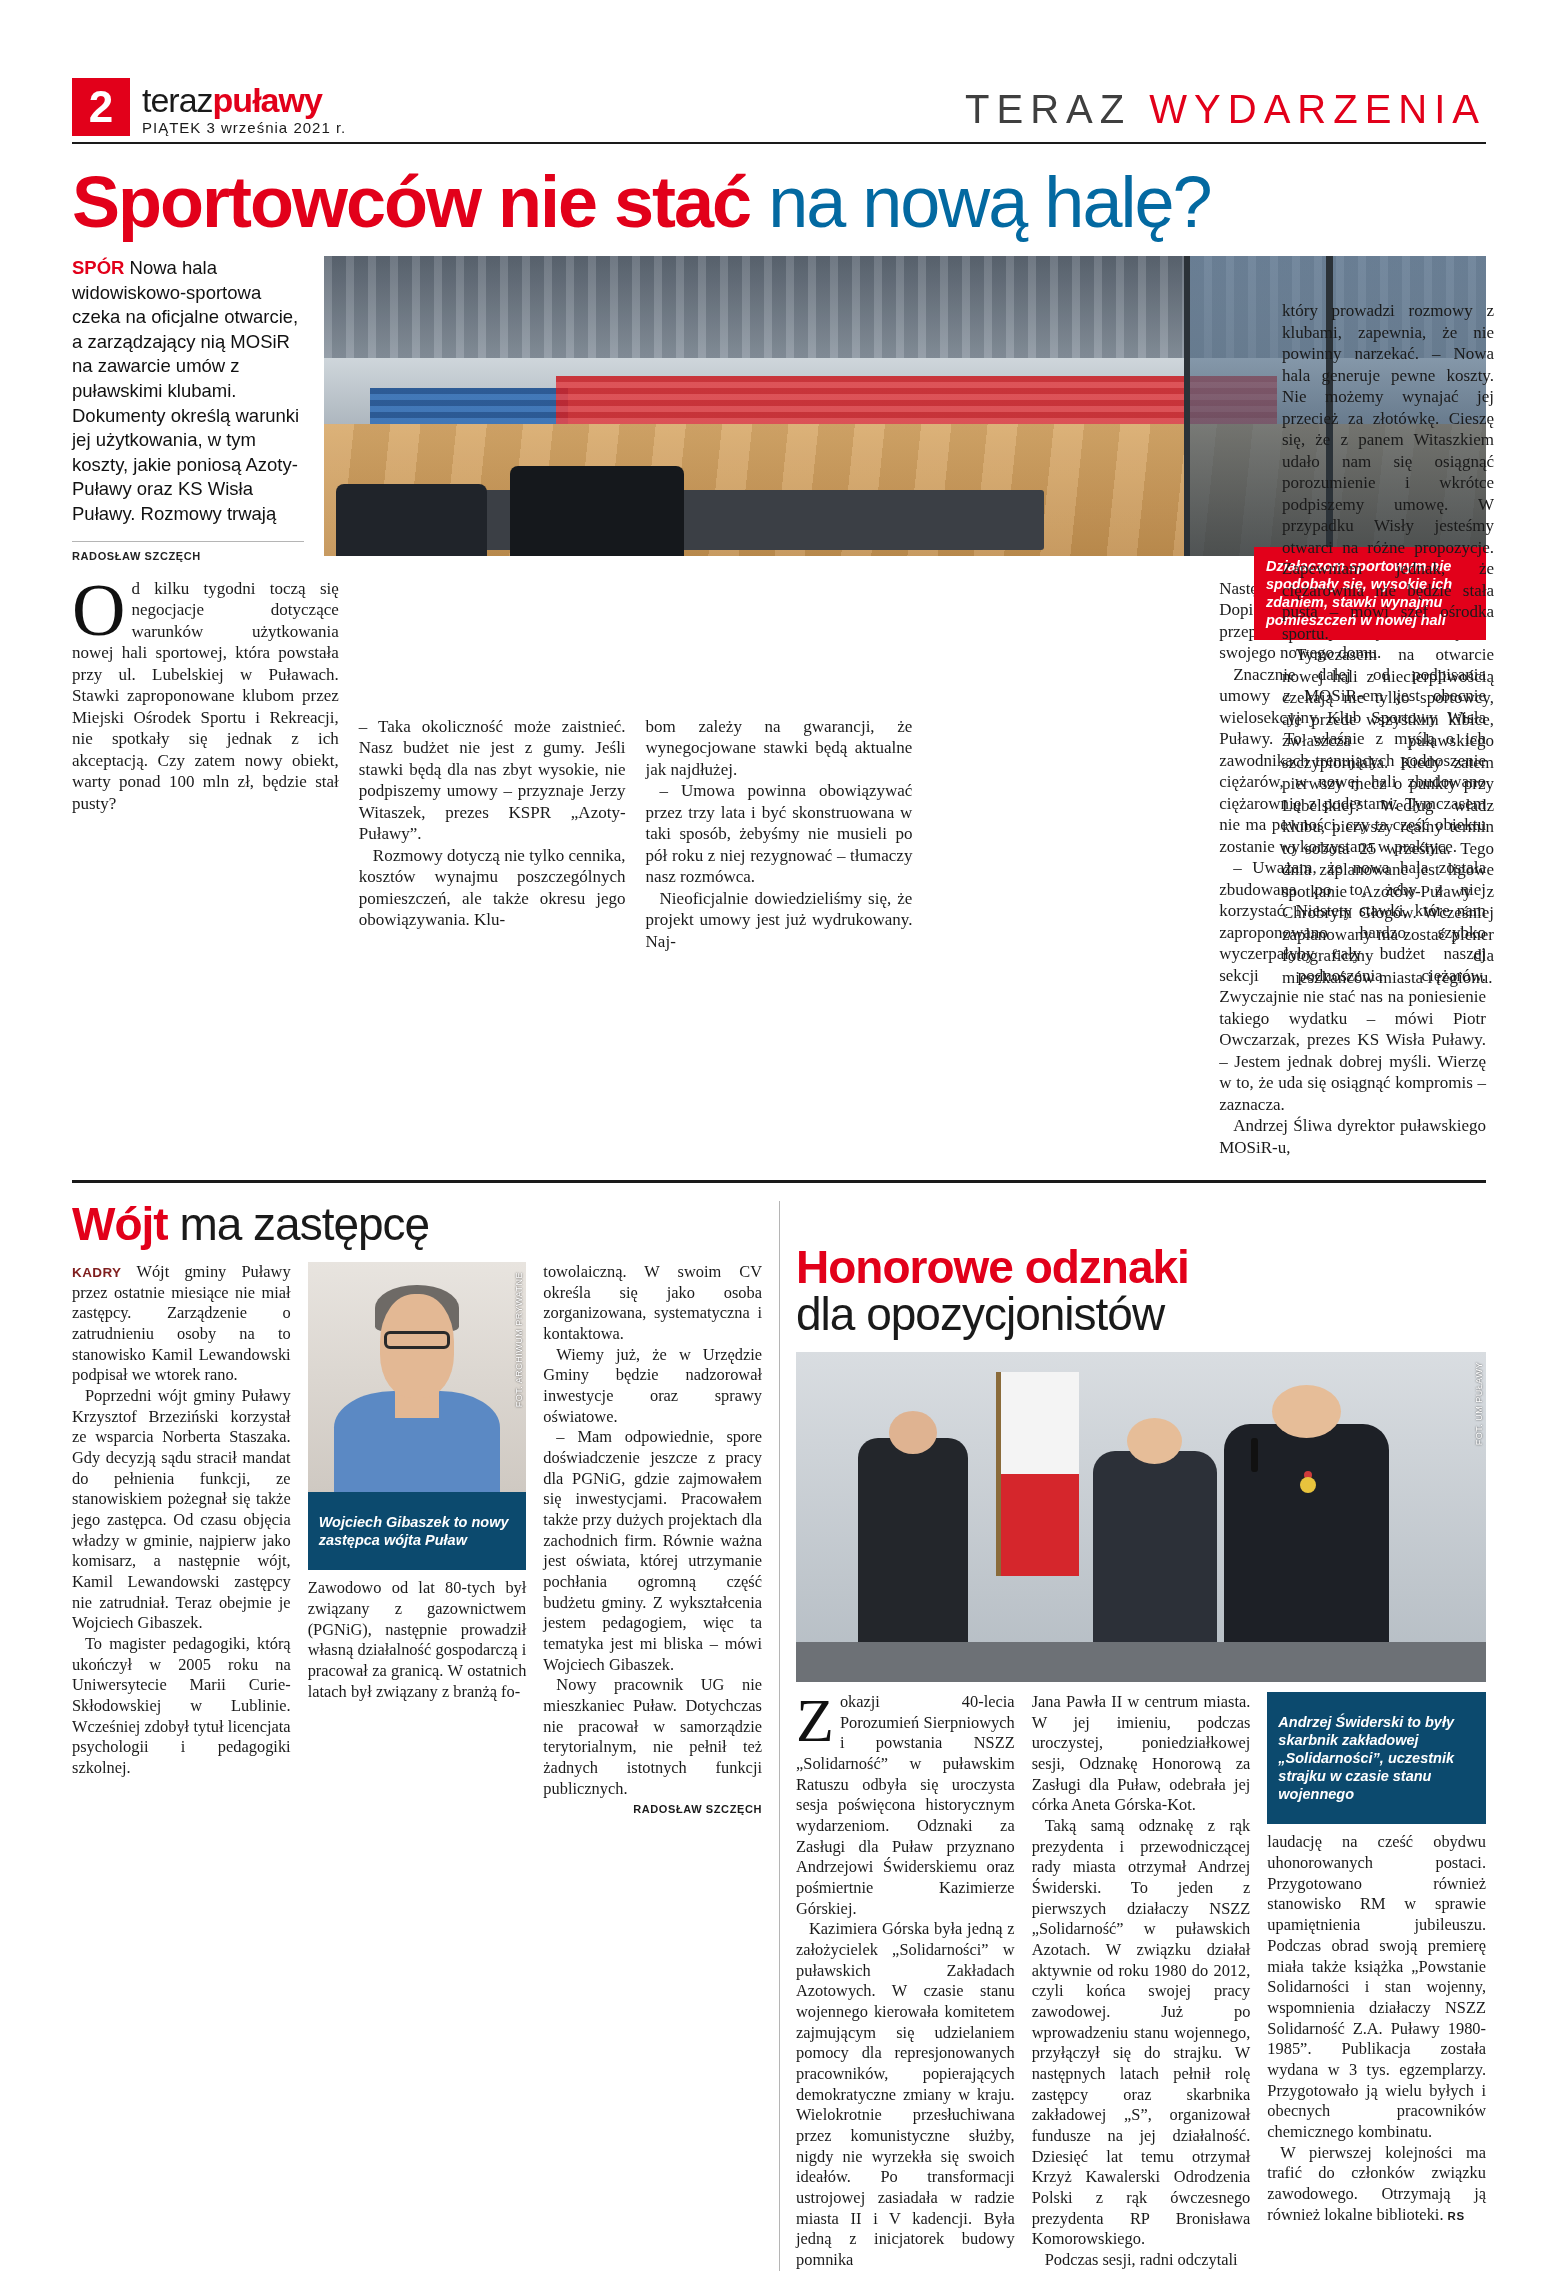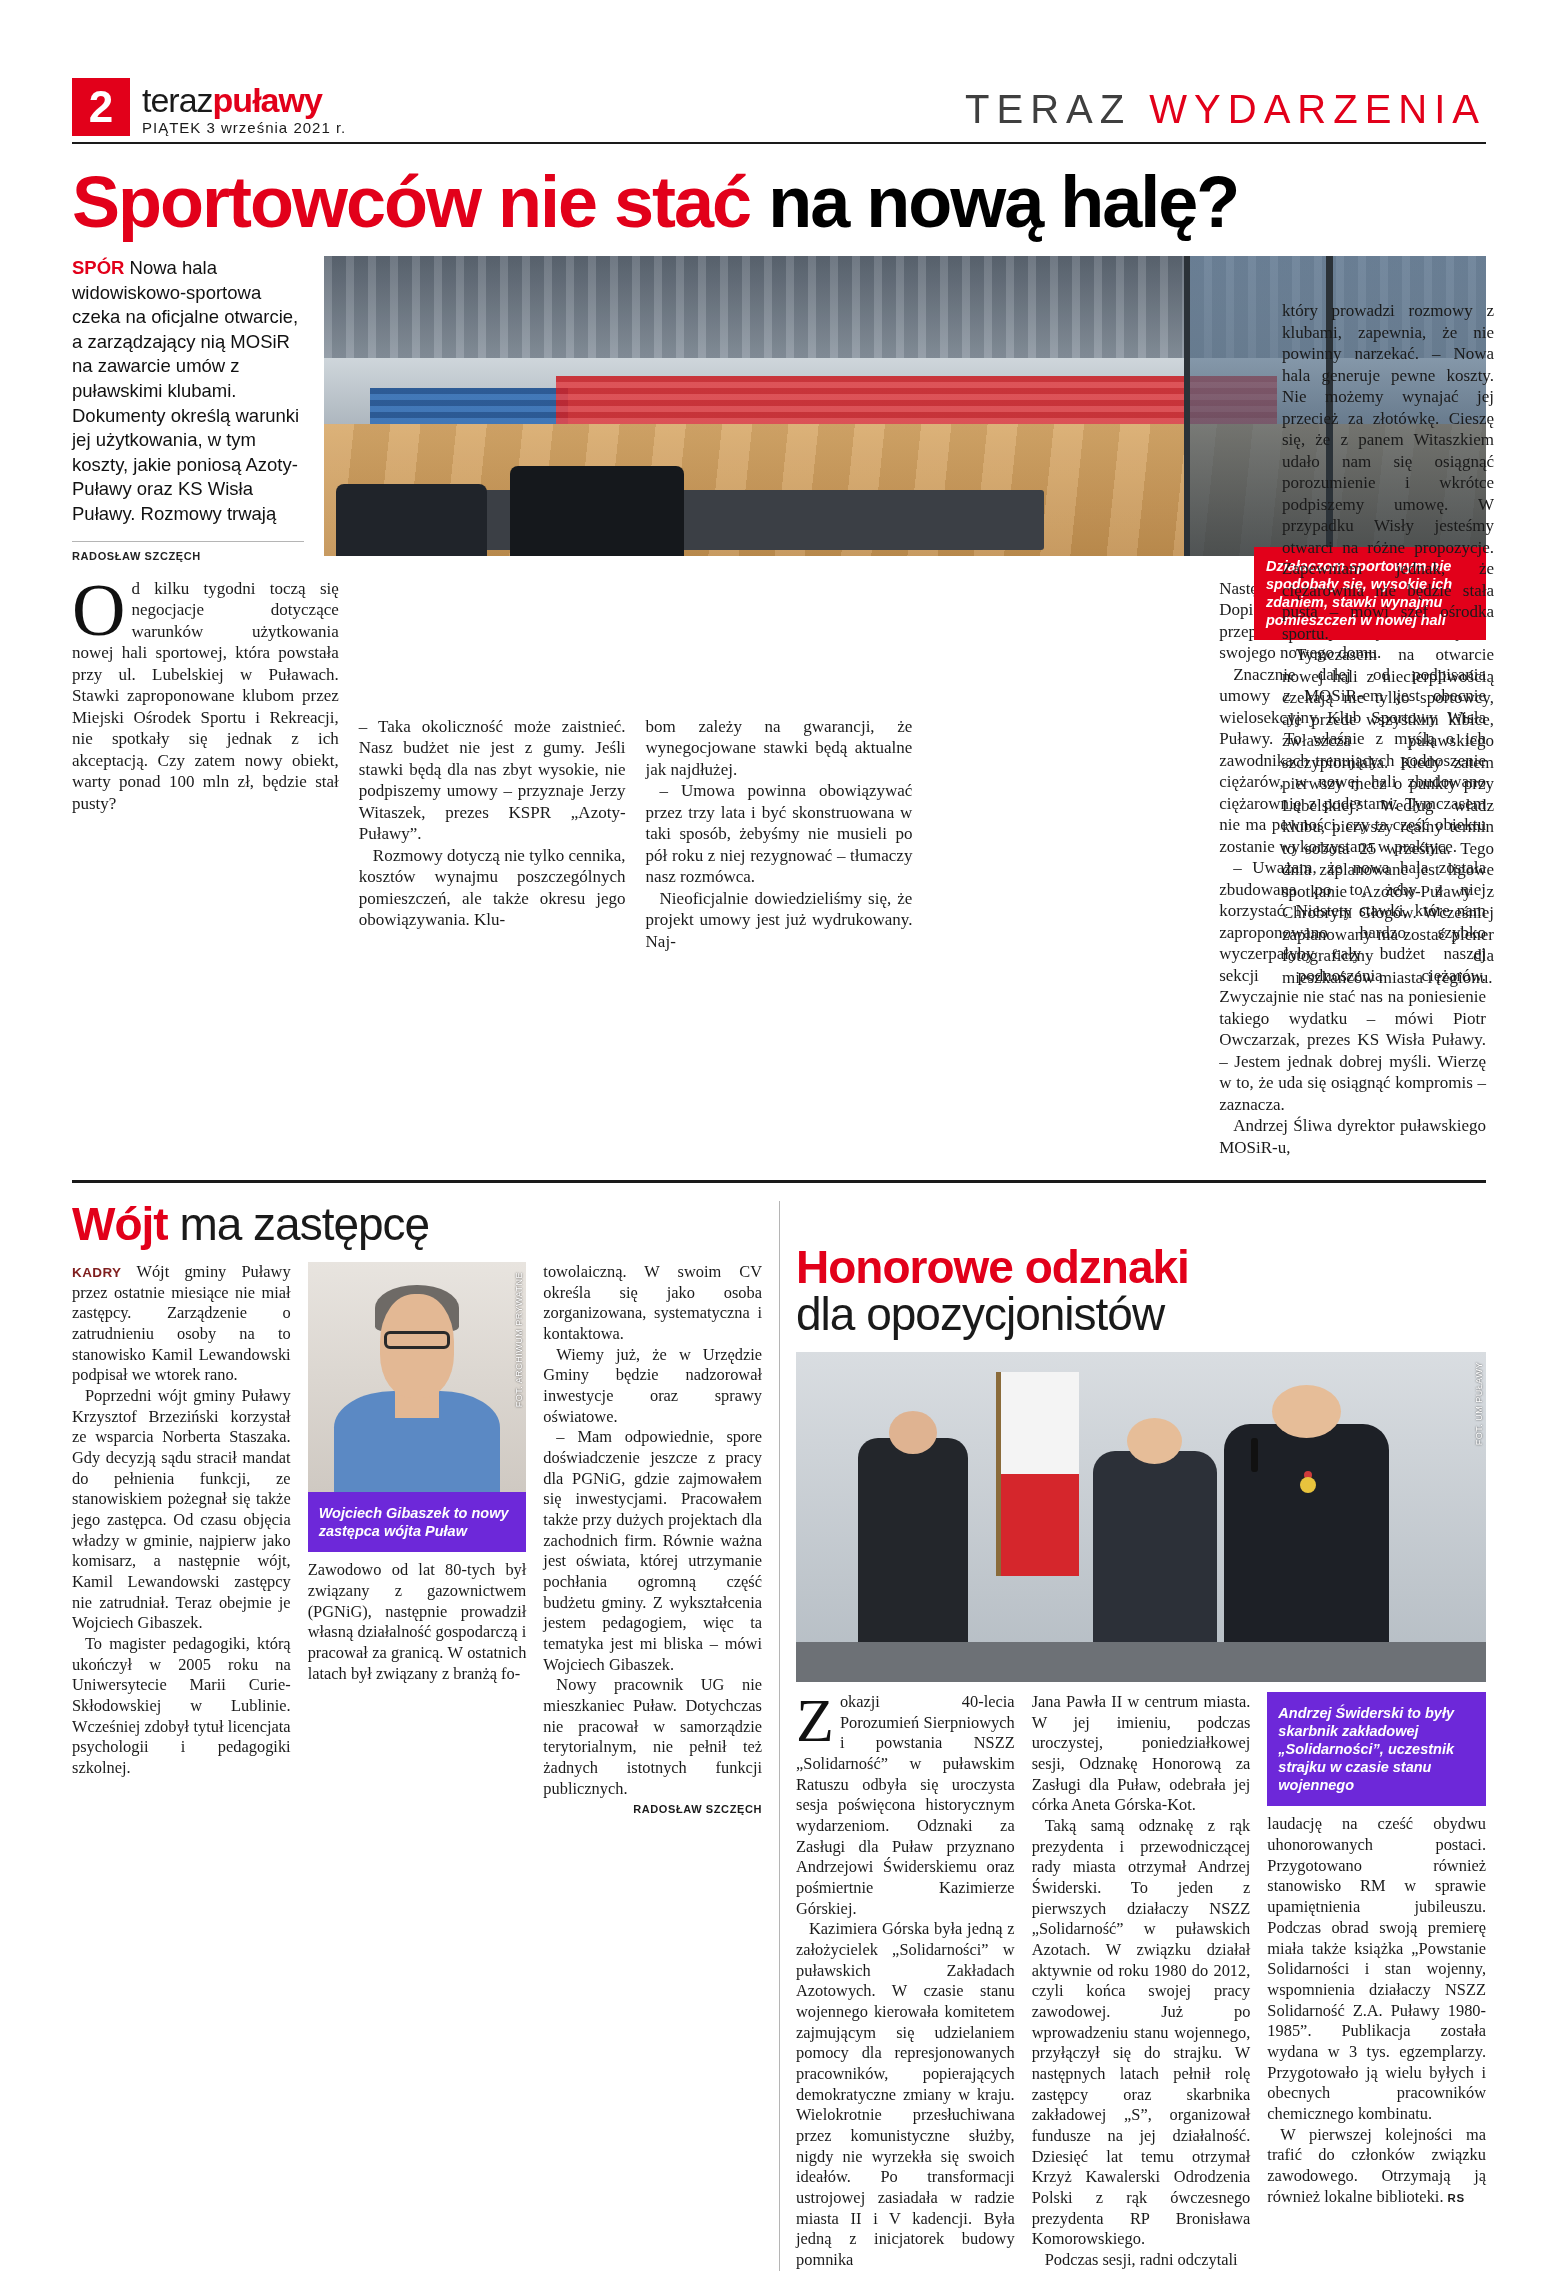--- a/index.html
+++ b/index.html
@@ -34,21 +34,21 @@
   .mh-section .s1 { color:#3f3f3f; }
   .mh-section .s2 { color:#e2001a; }
   .mh-rule { border-bottom:2px solid #1a1a1a; margin-top:6px; }
 
   
   h1.headline {
     font-family:"Liberation Sans", sans-serif;
     font-size:72px; line-height:1.0; margin:22px 0 18px 0; font-weight:bold; letter-spacing:-2px;
   }
   h1.headline .red { color:#e2001a; }
-  h1.headline .light { color:#000000; font-weight:bold; }
+  h1.headline .light { color:#0369a1; font-weight:normal; }
 
   
   .story-top { display:grid; grid-template-columns: 232px 1fr; gap:20px; }
   .lead-col { }
   .lead {
     font-family:"Liberation Sans", sans-serif; font-size:18.5px; line-height:1.33; color:#111;
   }
   .lead .kicker { color:#e2001a; font-weight:bold; }
   .byline {
     font-family:"Liberation Sans", sans-serif; font-size:11px; font-weight:bold;
@@ -129,22 +129,22 @@
   .pt-body { position:absolute; left:12%; top:56%; width:76%; height:44%; background:#5b89c4; border-radius:36% 36% 0 0; }
   .pt-collar{ position:absolute; left:40%; top:56%; width:20%; height:12%; background:#e3b894; }
   .pt-bg { position:absolute; inset:0; background:linear-gradient(120deg,#efeae4 0 55%, #cbc4ba 55% 100%); z-index:-1;}
 
   .credit-vert {
     position:absolute; right:2px; top:10px; font-family:"Liberation Sans", sans-serif;
     font-size:9px; color:#fff; letter-spacing:.5px; writing-mode:vertical-rl; transform:rotate(180deg);
     text-shadow:0 0 2px rgba(0,0,0,.8);
   }
   .redcap {
-    background:#6d28d9; color:#fff; font-family:"Liberation Sans", sans-serif; font-weight:bold;
-    font-style:italic; font-size:14.5px; line-height:1.25; padding:12px 11px;
+    background:#0c4a6e; color:#fff; font-family:"Liberation Sans", sans-serif; font-weight:bold;
+    font-style:italic; font-size:14.5px; line-height:1.25; padding:21px 11px;
   }
 
   .photo-wide {
     width:100%; height:330px; position:relative; overflow:hidden; background:linear-gradient(#cfd4d9,#9aa3ac);
   }
   .pw-bg { position:absolute; inset:0; background:linear-gradient(180deg,#d9dde1,#b4bcc3); }
   .pw-flag { position:absolute; left:29%; top:6%; width:12%; height:62%; background:linear-gradient(#f4f4f4 0 50%, #d5262c 50% 100%); border-left:5px solid #8a6b3a; }
   .pw-p1 { position:absolute; left:9%; top:26%; width:16%; height:74%; background:#23262b; border-radius:20px 20px 0 0;}
   .pw-p1h{ position:absolute; left:13.5%; top:18%; width:7%; height:13%; background:#dfb391; border-radius:50%;}
   .pw-p2 { position:absolute; left:43%; top:30%; width:18%; height:70%; background:#2c3038; border-radius:22px 22px 0 0;}

